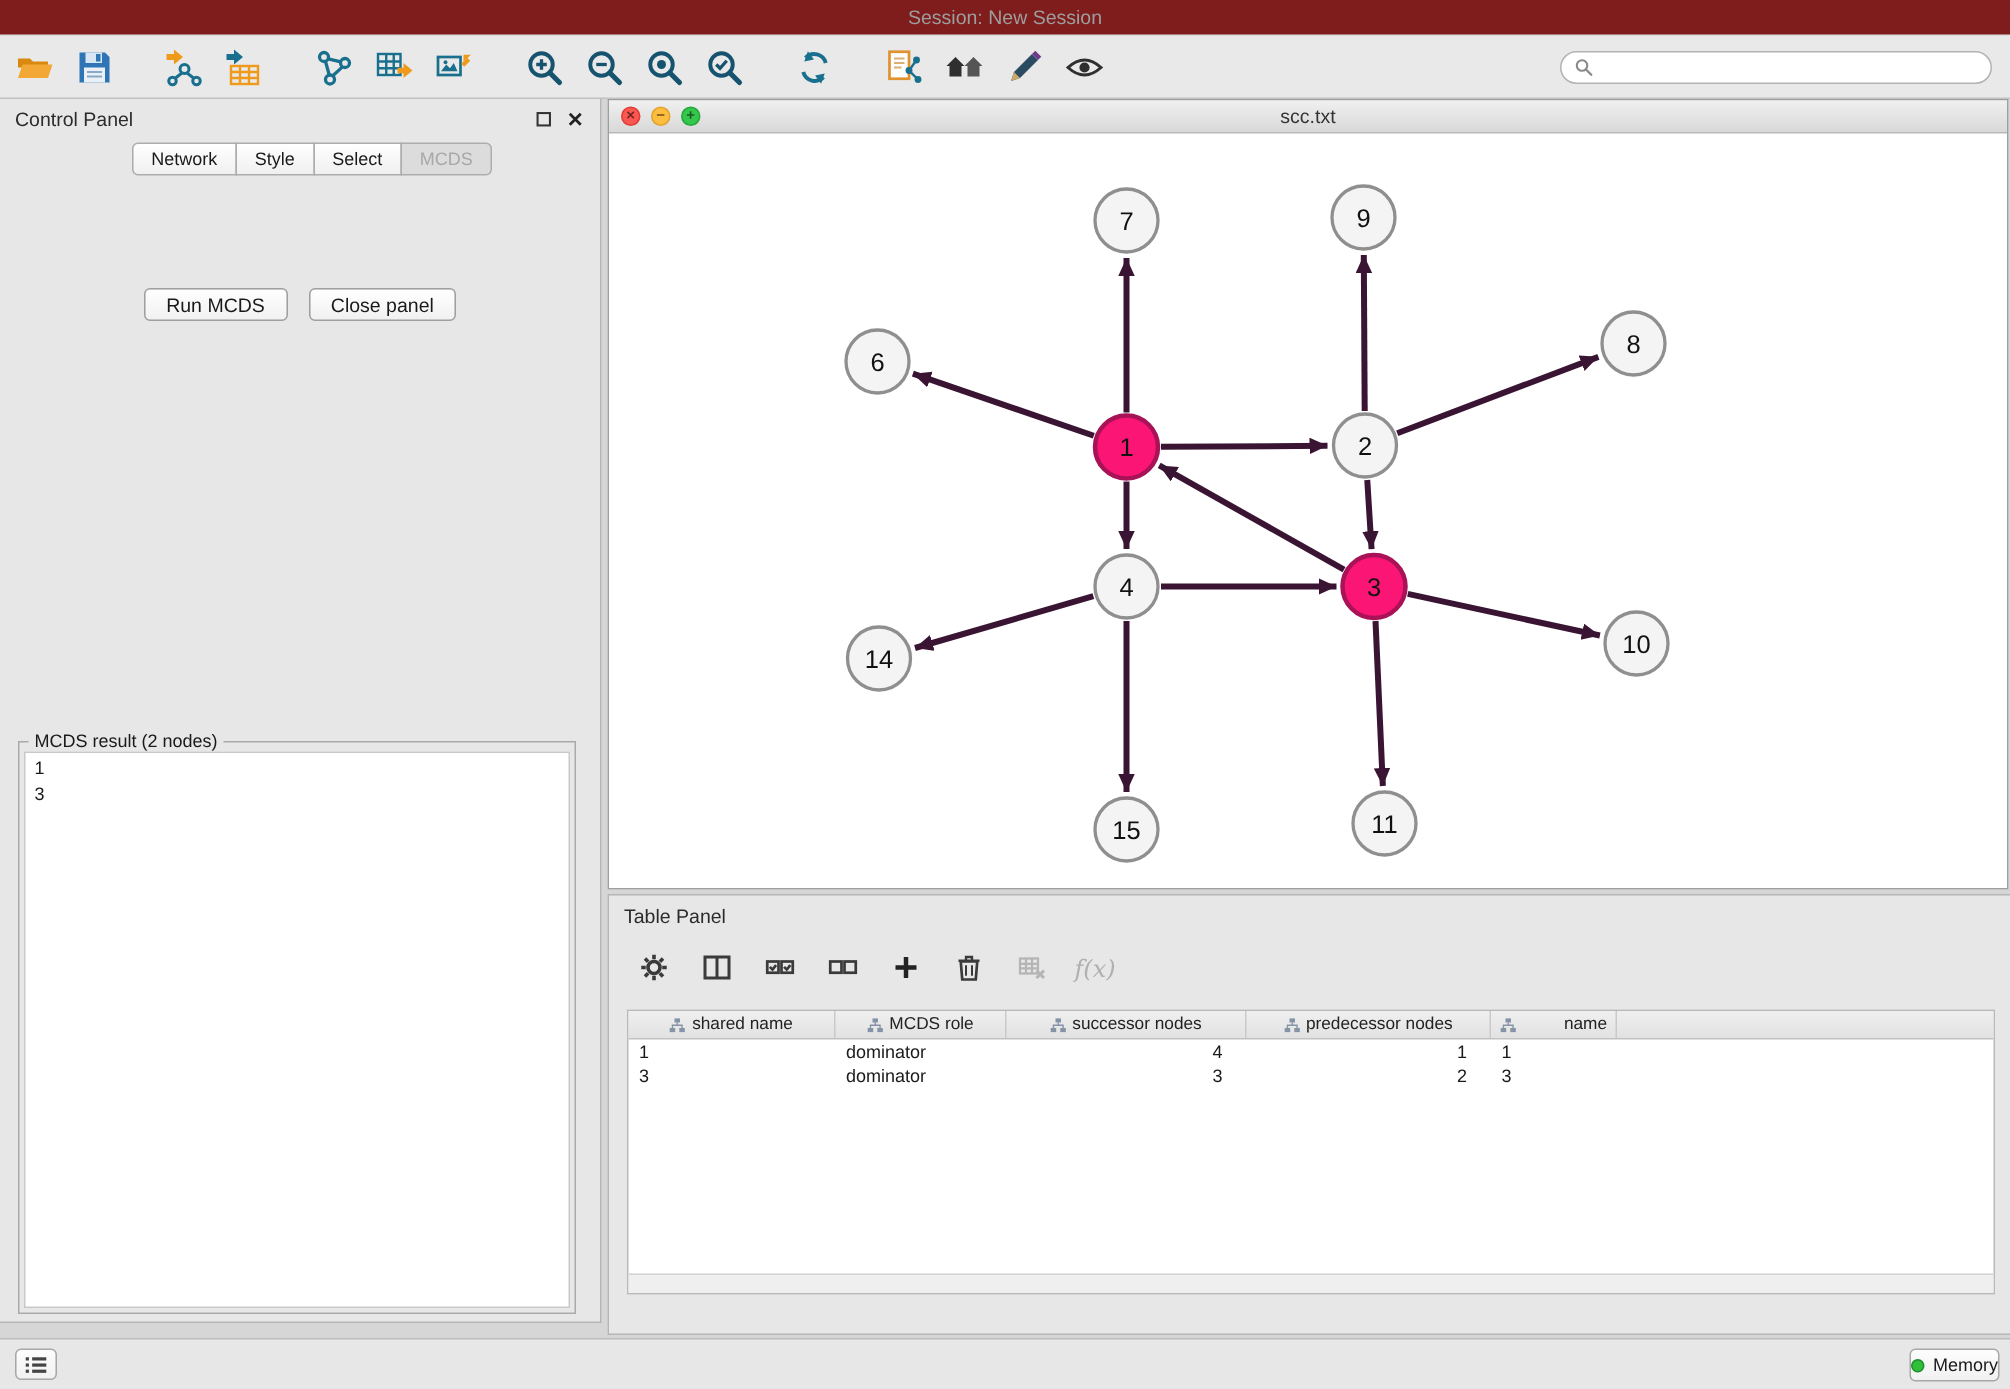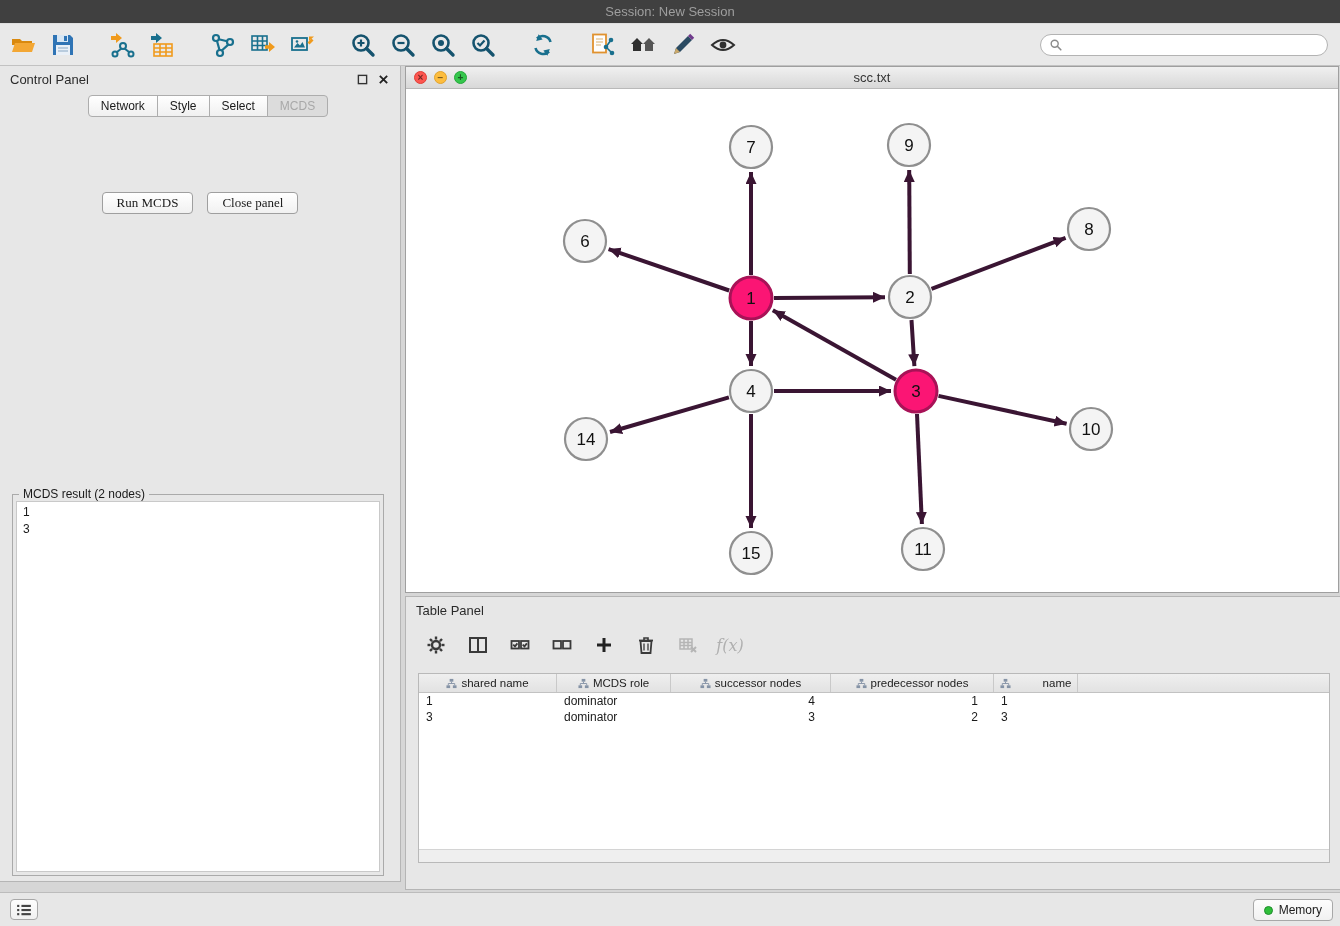--- a/index.html
+++ b/index.html
@@ -9,21 +9,21 @@
     background:#d6d6d6;
     position:relative;
     font-size:13px;
     color:#1a1a1a;
     -webkit-font-smoothing:antialiased;
   }
   .ic{display:inline-flex;align-items:center;justify-content:center}
   .ic svg{width:100%;height:100%;display:block}
 
   
-  #titlebar{position:absolute;left:0;top:0;width:1340px;height:24px;background:#404040;
+  #titlebar{position:absolute;left:0;top:0;width:1340px;height:24px;background:#7f1d1d;
     display:flex;align-items:center;justify-content:center;border-bottom:1px solid #dedede}
   #win-title{color:#9e9e9e;font-size:13px}
 
   
   #main-toolbar{position:absolute;left:0;top:24px;width:1340px;height:42px;background:#e9e9e9;
     border-bottom:1px solid #c2c2c2;display:flex;align-items:center}
   #tb-groups{display:flex;align-items:center;padding-left:8px}
   .tb-group{display:flex;gap:10px;margin-right:30px}
   .tb-btn{width:30px;height:30px;border:none;background:transparent;display:flex;align-items:center;justify-content:center;cursor:pointer}
   .tb-btn .ic{width:26px;height:26px}
@@ -47,21 +47,21 @@
   .seg:first-child{border-radius:4px 0 0 4px;margin-left:16px}
   .seg:last-child{border-radius:0 4px 4px 0}
   .seg-sel{background:#dcdcdc;color:#a8a8a8}
 
   .opt-label{position:absolute;left:0;top:71px;width:100%;text-align:center;font-size:13px;color:#1a1a1a}
   #criterion-dropdown{position:absolute;left:44px;top:92px;width:312px;height:23px;border:1px solid #9a9a9a;border-radius:4px;
     background:linear-gradient(#ffffff,#f5f5f5);display:flex;align-items:center;padding:0 8px 0 11px;cursor:pointer}
   #criterion-dropdown span.val{font-size:13px;flex:1}
   #criterion-dropdown .ic{width:9px;height:14px}
   .btn-row{position:absolute;left:0;top:126px;width:100%;display:flex;justify-content:center;gap:14px}
-  .mac-btn{font-family:Liberation Serif, serif;font-size:13px;color:#1a1a1a;height:22px;padding:0 14px;
+  .mac-btn{font-family:Liberation Sans, sans-serif;font-size:13px;color:#1a1a1a;height:22px;padding:0 14px;
     border:1px solid #9f9f9f;border-radius:4px;background:linear-gradient(#ffffff,#f1f1f1);cursor:pointer}
 
   #result-group{position:absolute;left:12px;top:428px;width:372px;height:382px;border:1px solid #aaaaaa}
   #result-title{position:absolute;top:-8px;left:6px;background:#e7e7e7;padding:0 4px;font-size:12px;color:#1a1a1a}
   #result-lines{position:absolute;left:3px;right:3px;top:6px;bottom:3px;background:#ffffff;border:1px solid #c9c9c9;
     font-size:12px;line-height:17px;padding:2px 6px;white-space:pre;overflow:hidden}
 
   
   #network-window{position:absolute;left:405px;top:66px;width:934px;height:527px;border:1px solid #9f9f9f;background:#fff}
   #net-titlebar{height:22px;background:linear-gradient(#f0f0f0,#d8d8d8);border-bottom:1px solid #b9b9b9;
@@ -90,21 +90,21 @@
   .td.al{padding-left:7px;text-align:left}
   .td.ar{padding-right:16px;text-align:right}
   #hscroll{position:absolute;left:0;right:0;bottom:0;height:13px;background:#efefef;border-top:1px solid #d4d4d4}
   #table-tabs{position:absolute;left:0;top:270px;width:100%;display:flex;justify-content:center}
 
   
   #statusbar{position:absolute;left:0;top:892px;width:1340px;height:34px;background:#e7e7e7;border-top:1px solid #bcbcbc}
   #panels-menu-button{position:absolute;left:10px;top:6px;width:28px;height:21px;border:1px solid #a8a8a8;border-radius:4px;
     background:linear-gradient(#fdfdfd,#f1f1f1);display:flex;align-items:center;justify-content:center;cursor:pointer}
   #panels-menu-button .ic{width:16px;height:12px}
-  #memory-button{position:absolute;right:7px;top:6px;height:22px;padding:0 10px;border:1px solid #a8a8a8;border-radius:4px;
+  #memory-button{position:absolute;right:7px;top:6px;height:22px;padding:0 0;border:1px solid #a8a8a8;border-radius:4px;
     background:linear-gradient(#fdfdfd,#f1f1f1);display:flex;align-items:center;gap:6px;font-size:12px;color:#1a1a1a;cursor:pointer}
   #mem-dot{width:9px;height:9px;border-radius:50%;border:1px solid #1f8c2c}
 </style>
 </head>
 <body>
 
 <div id="app">
 
   <div id="titlebar">
     <span id="win-title">Session: New Session</span>

